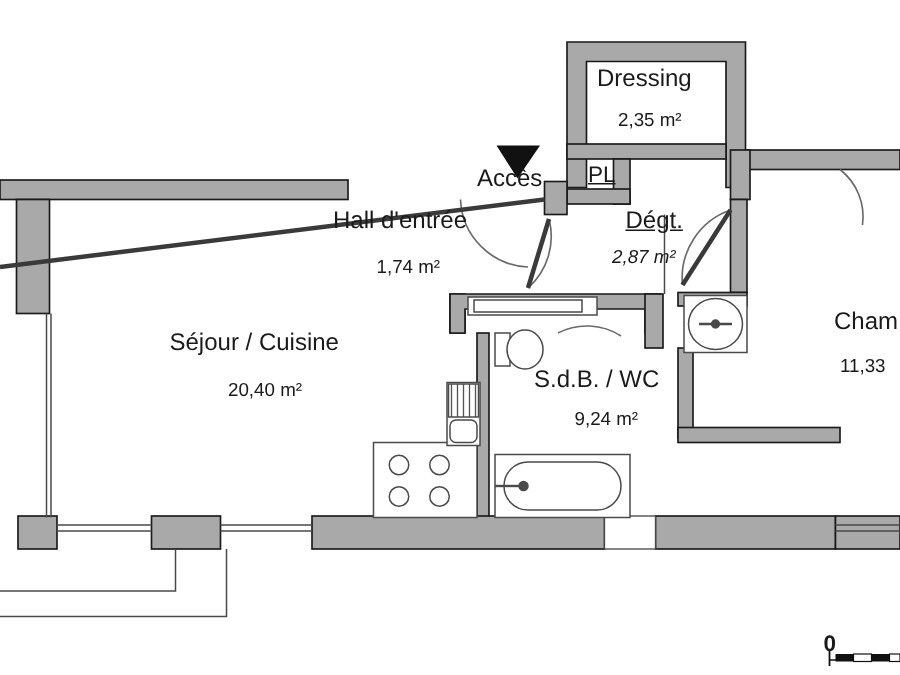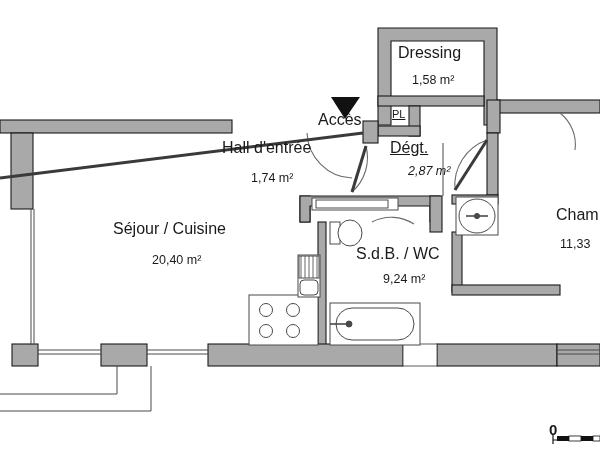--- a/index.html
+++ b/index.html
@@ -12,21 +12,21 @@
   }
   #plan{position:absolute;left:0;top:0;width:600px;height:450px;}
   .lbl{
     position:absolute;
     white-space:nowrap;
     color:#1a1a1a;
     line-height:1;
   }
   .room-name{font-size:16px;}
   .room-area{font-size:12.5px;}
-  .small-name{font-size:11px;text-decoration:underline;}
+  .small-name{font-size:15px;text-decoration:underline;}
   .acces{font-size:16px;}
   .scale-zero{font-size:15px;font-weight:700;}
 </style>
 </head>
 <body>
 
 <svg id="plan" viewBox="0 0 600 450">
   <defs>
     <pattern id="hatch" width="4" height="6" patternUnits="userSpaceOnUse">
       <line x1="1" y1="0" x2="1" y2="6" stroke="#555" stroke-width="0.9"></line>
@@ -150,25 +150,25 @@
     <rect x="593" y="436" width="7" height="5" fill="#ffffff" stroke="#111" stroke-width="0.8"></rect>
   </g>
 </svg>
 
 <div class="lbl acces" style="left:318px;top:64px;margin-top:48px;">Accès</div>
 
 <div class="lbl room-name" style="left:222px;top:140px;">Hall d'entrée</div>
 <div class="lbl room-area" style="left:251px;top:172px;">1,74 m²</div>
 
 <div class="lbl room-name" style="left:398px;top:45px;">Dressing</div>
-<div class="lbl room-area" style="left:412px;top:74px;">1,58 m²</div>
+<div class="lbl room-area" style="left:412px;top:74px;">2,35 m²</div>
 
 <div class="lbl small-name" style="left:392px;top:109px;">PL</div>
 
-<div class="lbl room-name" style="left:390px;top:140px;text-decoration:underline;">Dégt.</div>
+<div class="lbl room-name" style="left:417px;top:140px;text-decoration:underline;">Dégt.</div>
 <div class="lbl room-area" style="left:408px;top:165px;font-style:italic;">2,87 m²</div>
 
 <div class="lbl room-name" style="left:113px;top:221px;">Séjour / Cuisine</div>
 <div class="lbl room-area" style="left:152px;top:254px;">20,40 m²</div>
 
 <div class="lbl room-name" style="left:356px;top:246px;">S.d.B. / WC</div>
 <div class="lbl room-area" style="left:383px;top:273px;">9,24 m²</div>
 
 <div class="lbl room-name" style="left:556px;top:207px;">Cham</div>
 <div class="lbl room-area" style="left:560px;top:238px;">11,33</div>

